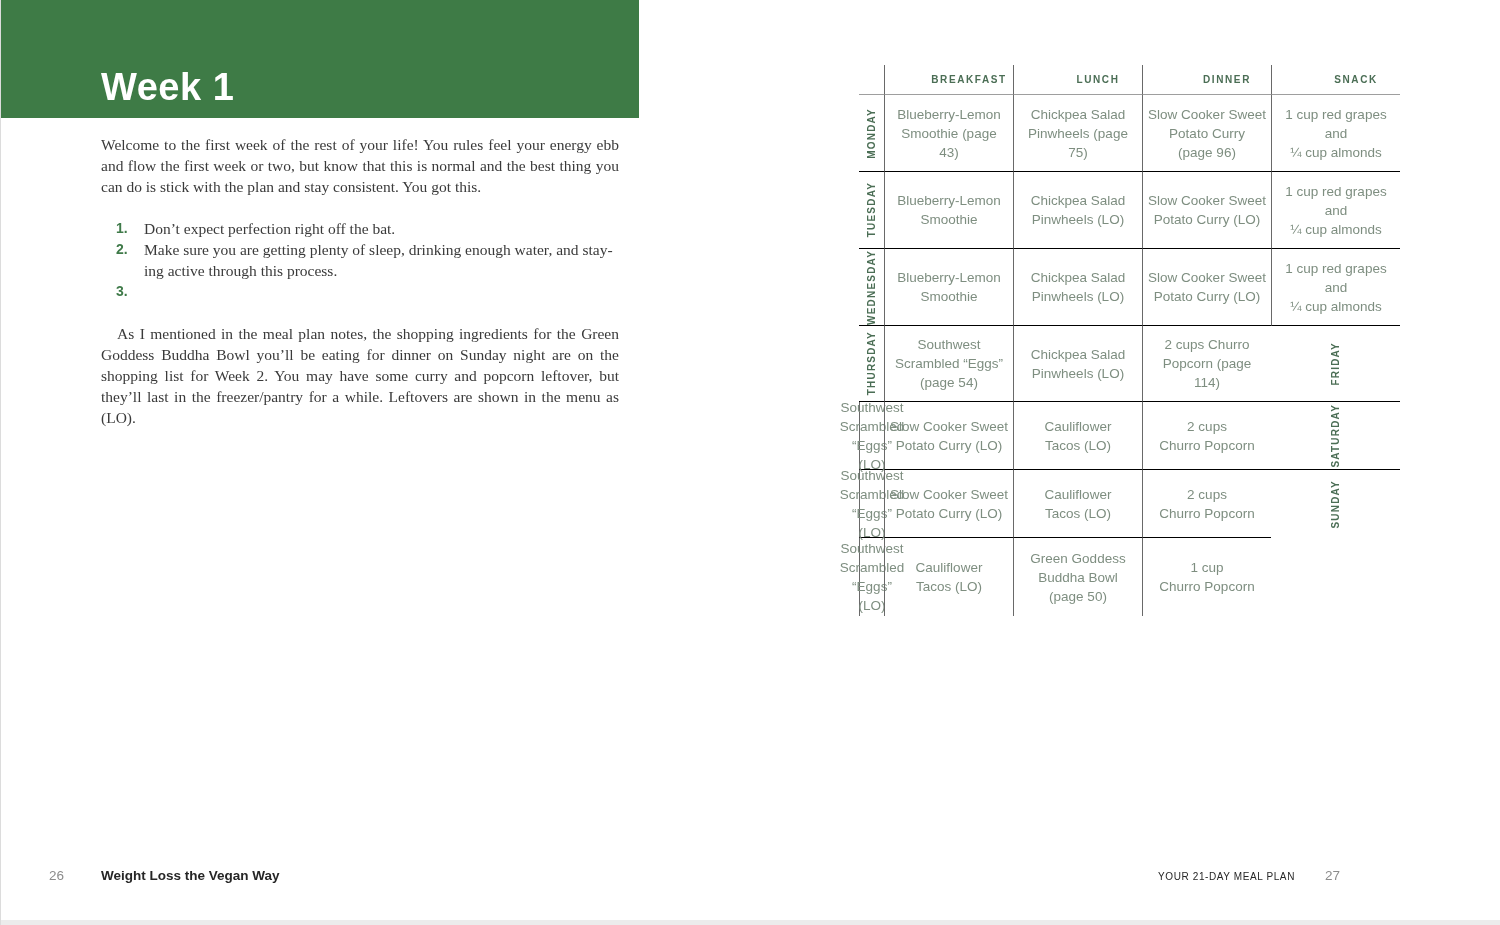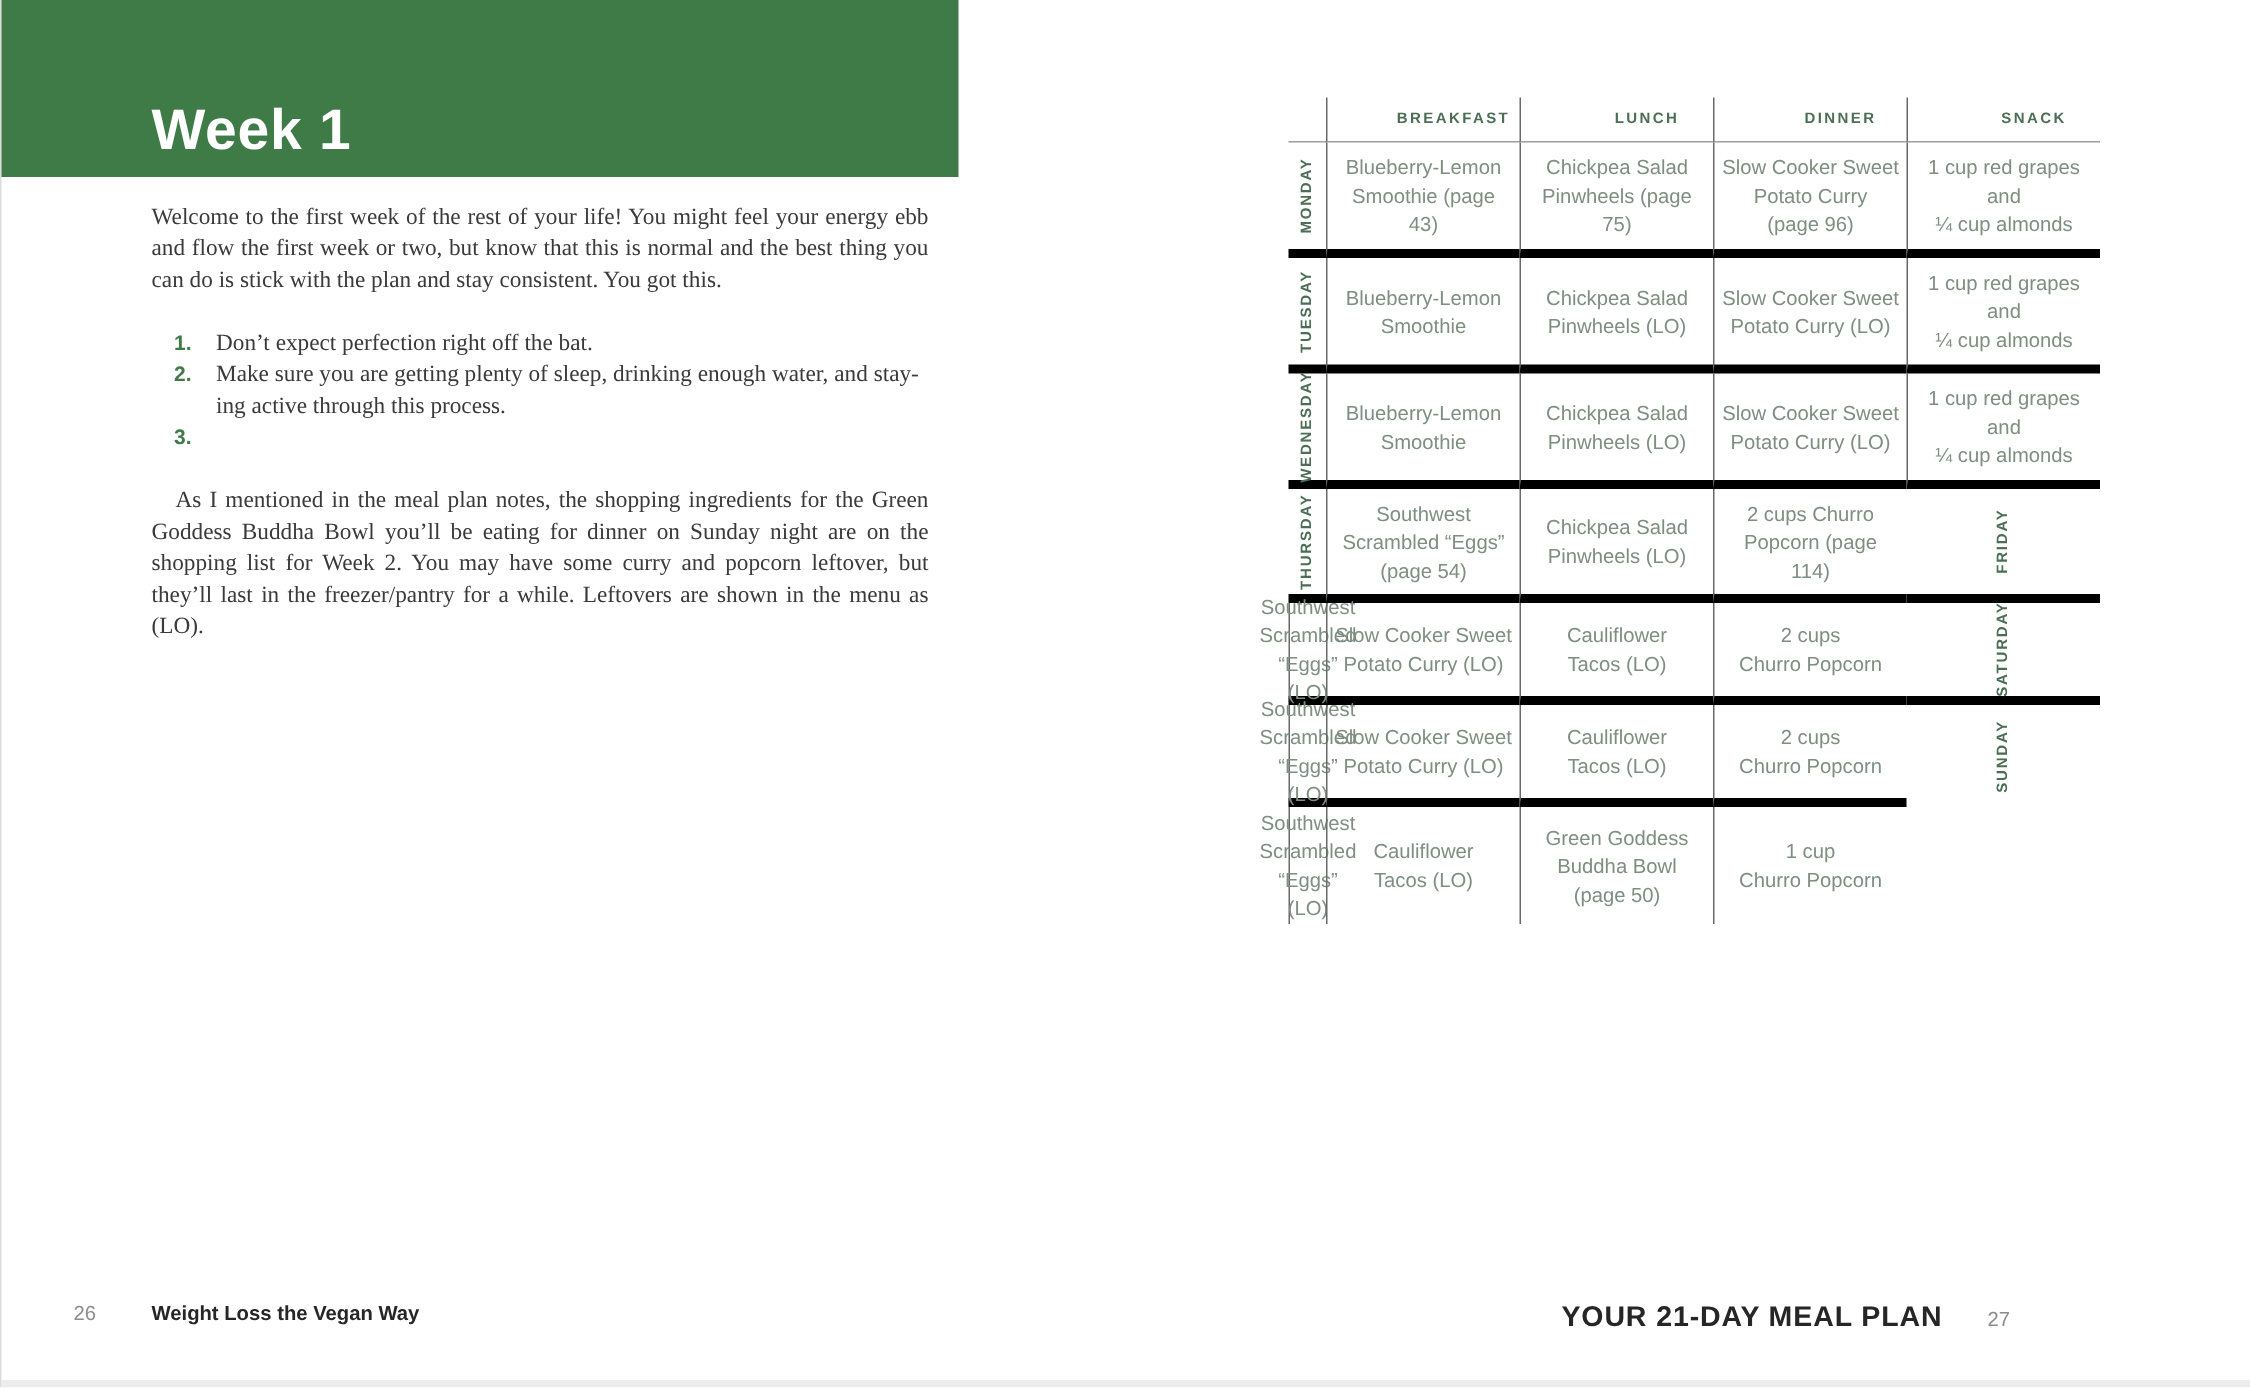--- a/index.html
+++ b/index.html
@@ -28,33 +28,33 @@
                   line-height:21px; }
   ol.rules .li-text { white-space:pre-line; }
   .p2 { margin-top:21px; text-align:justify; text-indent:16px; }
 
   .footer-left { position:absolute; left:0; top:868px; width:700px; height:20px; }
   .footer-left .pgnum { position:absolute; left:48px; color:#8C8C8C; font-size:13.5px; }
   .footer-left .book  { position:absolute; left:100px; color:#262626;
                         font-weight:bold; font-size:13.5px; }
   .footer-right { position:absolute; right:52px; top:868px; display:flex;
                   align-items:baseline; gap:30px; }
-  .footer-right .sect { color:#262626; font-weight:bold; font-size:19px;
+  .footer-right .sect { color:#262626; font-weight:normal; font-size:10px;
                         letter-spacing:0.6px; }
   .footer-right .pgnum { color:#8C8C8C; font-size:13.5px; }
 
   
   .meal-table { position:absolute; left:858px; top:65px;
                 display:grid;
                 grid-template-columns:25px repeat(4,129px);
                 grid-template-rows:30px 77px 77px 77px 76px 68px 68px 78px; }
   .cell { min-width:0; min-height:0; }
   .head, .meal { border-left:1px solid #696969; }
   .corner, .head { border-bottom:1px solid #9E9E9E; }
-  .day, .meal { border-bottom:6px solid #000000; }
+  .day, .meal { border-bottom:1px solid #000000; }
   .day.last, .meal.last { border-bottom:none; }
   .head { display:flex; align-items:center; justify-content:center;
           font-weight:bold; font-size:10px; letter-spacing:1.6px; color:#4B6E55;padding-left:40px; }
   .day { display:flex; align-items:center; justify-content:center; }
   .day-label { writing-mode:vertical-rl; transform:rotate(180deg);
                font-weight:bold; font-size:10px; letter-spacing:1.2px;
                color:#4B6E55; white-space:nowrap; }
   .meal { display:flex; align-items:center; justify-content:center;
           text-align:center; white-space:pre-line; font-size:13.5px;
           line-height:19px; color:#7E8E80; padding:4px 5px; }
@@ -62,21 +62,21 @@
 </head>
 <body>
 
 <div class="spread">
 
   <div class="banner">
     <h1>Week 1</h1>
   </div>
 
   <div class="left-col">
-    <p class="p1">Welcome to the first week of the rest of your life! You might feel your energy ebb and flow the first week or two, but know that this is normal and the best thing you can do is stick with the plan and stay consistent. You got this.</p>
+    <p class="p1">Welcome to the first week of the rest of your life! You rules feel your energy ebb and flow the first week or two, but know that this is normal and the best thing you can do is stick with the plan and stay consistent. You got this.</p>
     <ol class="rules">
       <li>
         <span class="num">1.</span>
         <span class="li-text">Don’t expect perfection right off the bat.</span>
       </li>
       <li>
         <span class="num">2.</span>
         <span class="li-text">Make sure you are getting plenty of sleep, drinking enough water, and stay-
 ing active through this process.</span>
       </li>

